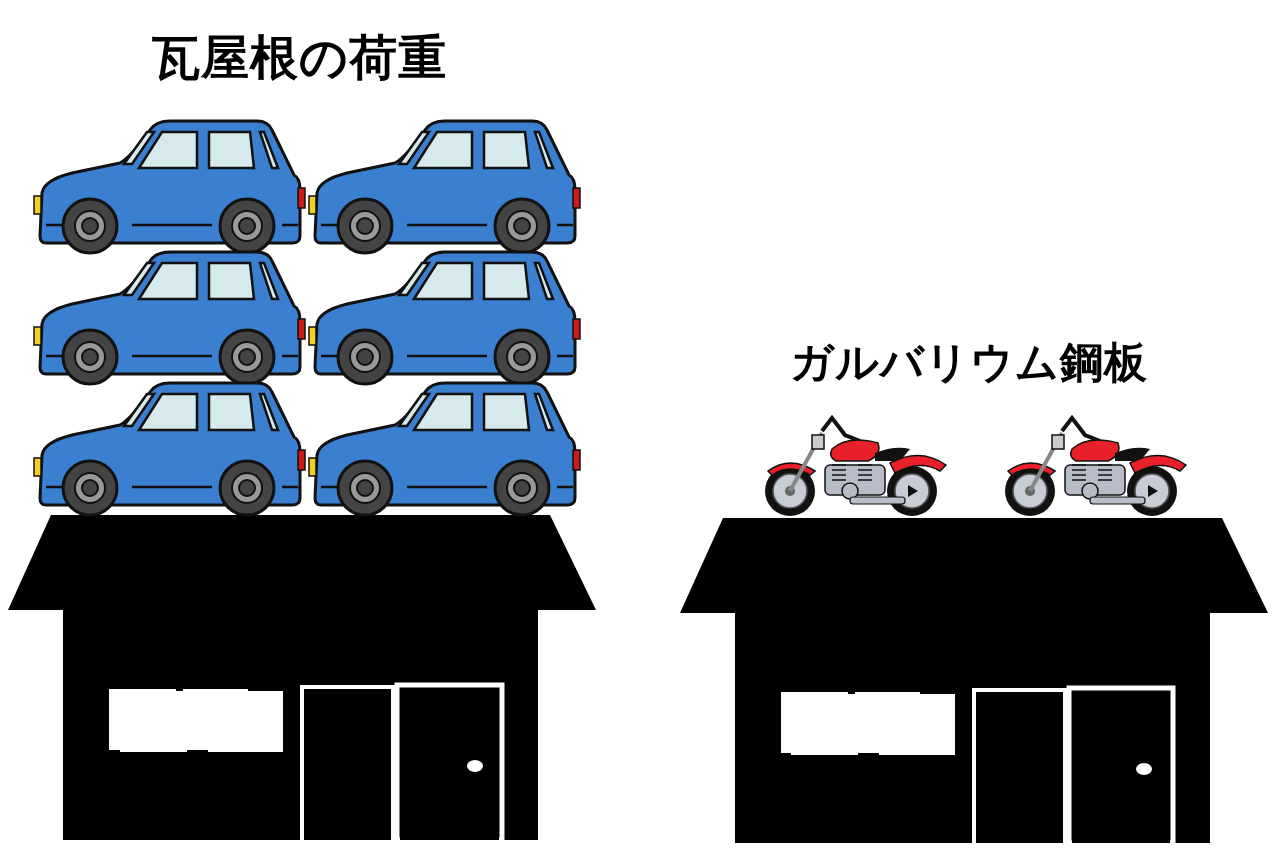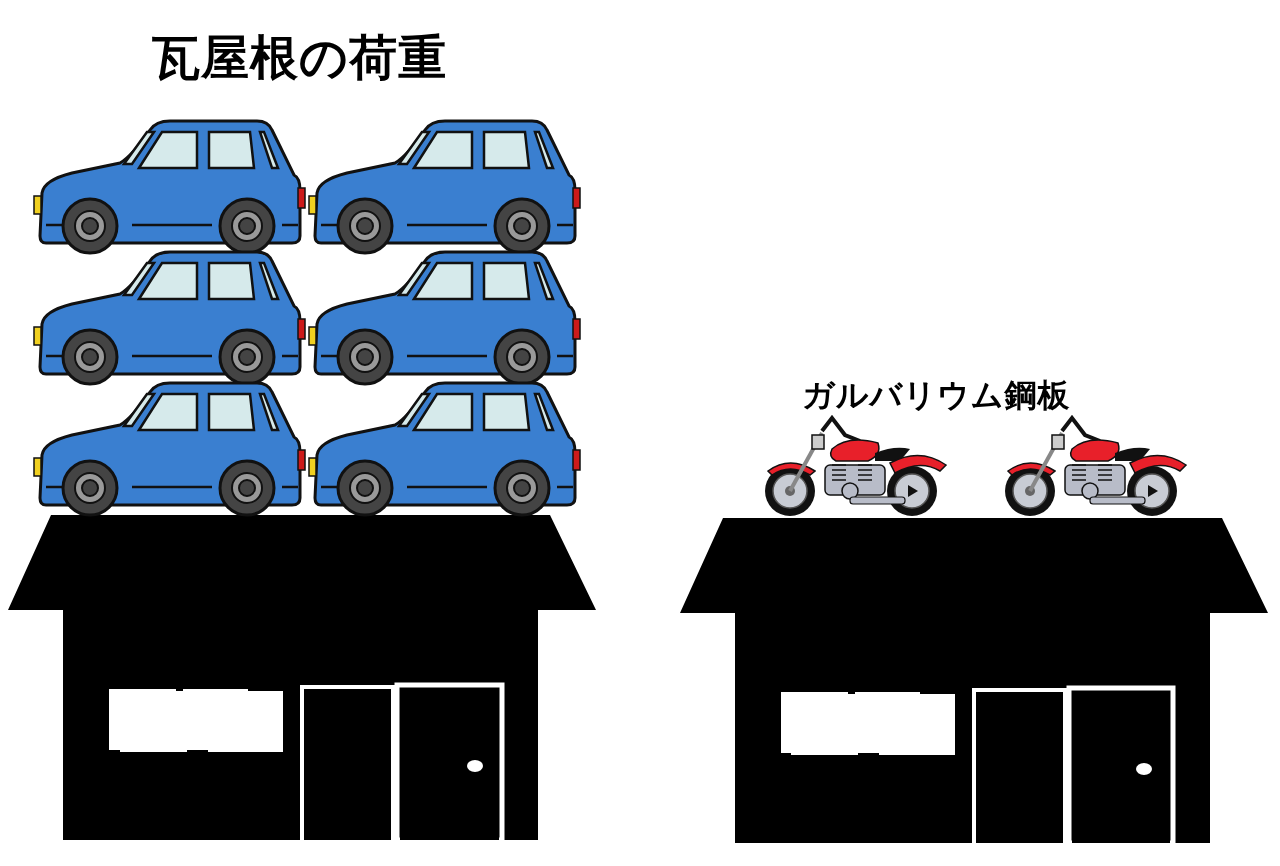--- a/index.html
+++ b/index.html
@@ -11,21 +11,21 @@
     font-family: "DejaVu Sans", "Liberation Sans", sans-serif;
   }
   .title {
     position: absolute;
     font-weight: bold;
     color: #000;
     white-space: nowrap;
     letter-spacing: 1px;
   }
   .title-left { left: 152px; top: 26px; font-size: 48px; text-align: right; }
-  .title-right { left: 790px; top: 374px; font-size: 32px; margin-left: 12px; }
+  .title-right { left: 790px; top: 334px; font-size: 43px; }
   svg.scene { position: absolute; left: 0; top: 0; }
 </style>
 </head>
 <body>
 
 <div class="title title-left">瓦屋根の荷重</div>
 <div class="title title-right">ガルバリウム鋼板</div>
 
 <svg class="scene" width="1280" height="866" viewBox="0 0 1280 866" xmlns="http://www.w3.org/2000/svg">
   <defs>

